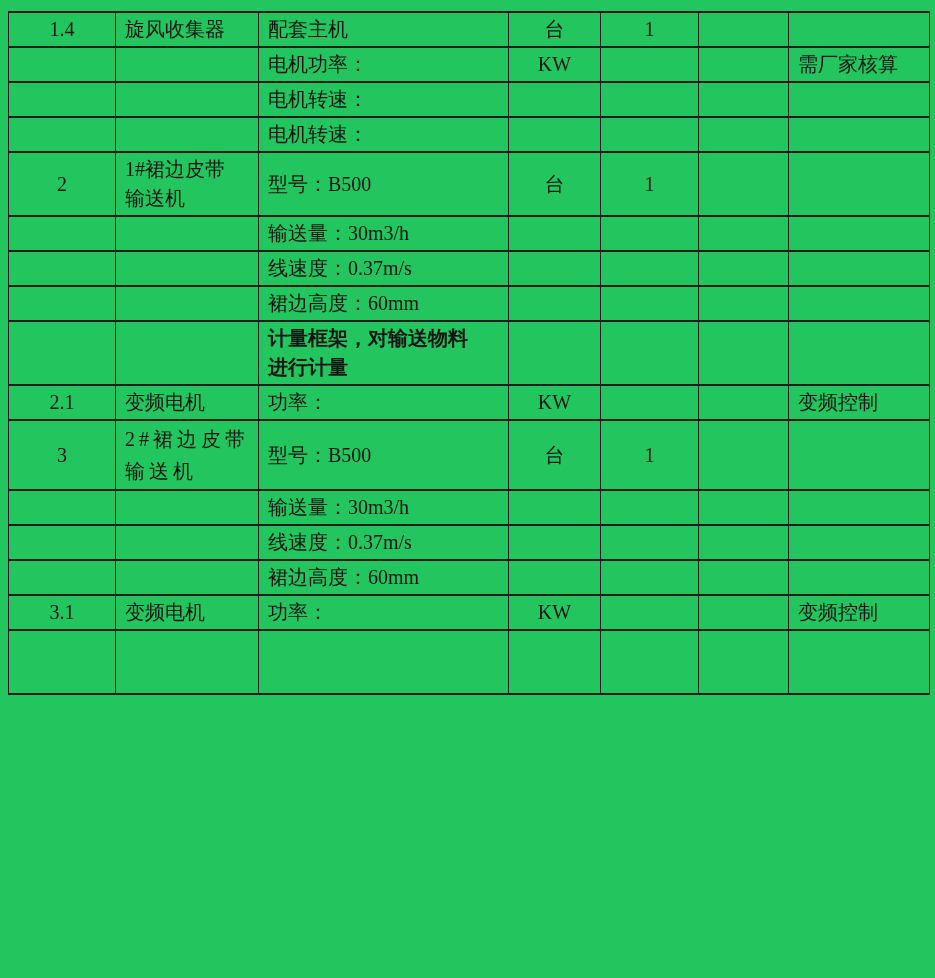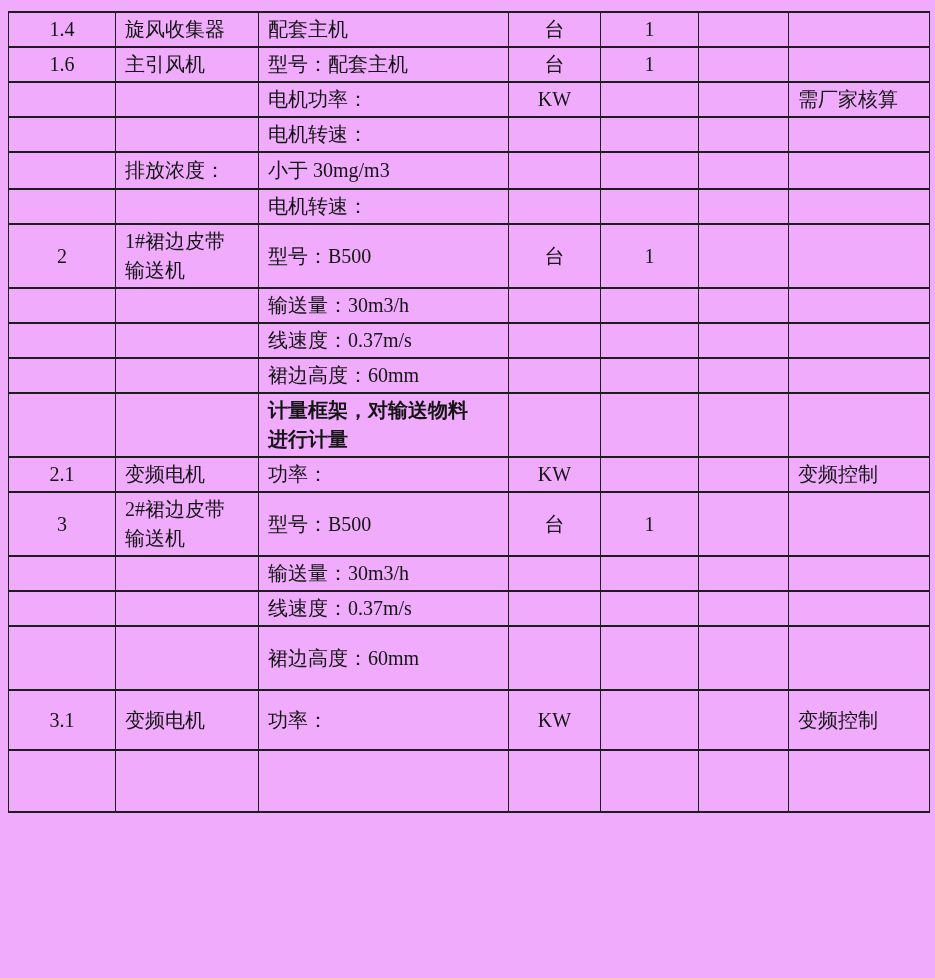--- a/index.html
+++ b/index.html
@@ -7,21 +7,21 @@
     padding: 0;
     background: #ffffff;
     width: 935px;
     height: 978px;
     font-family: "Liberation Serif", "DejaVu Serif", serif;
   }
   .page {
     position: relative;
     width: 935px;
     height: 978px;
-    background: #f0abfc;
+    background: #22c55e;
     overflow: hidden;
   }
   table.spec-table {
     border-collapse: collapse;
     table-layout: fixed;
     width: 921px;
     margin: 11px 0 0 8px;
   }
   table.spec-table td {
     border: solid #1d1d1d;
@@ -85,50 +85,32 @@
         <tr>
           <td>1.4</td>
           <td>旋风收集器</td>
           <td>配套主机</td>
           <td>台</td>
           <td>1</td>
           <td></td>
           <td></td>
         </tr>
         <tr>
-          <td>1.6</td>
-          <td>主引风机</td>
-          <td>型号：配套主机</td>
-          <td>台</td>
-          <td>1</td>
-          <td></td>
-          <td></td>
-        </tr>
-        <tr>
           <td></td>
           <td></td>
           <td>电机功率：</td>
           <td>KW</td>
           <td></td>
           <td></td>
           <td>需厂家核算</td>
         </tr>
         <tr>
           <td></td>
           <td></td>
           <td>电机转速：</td>
-          <td></td>
-          <td></td>
-          <td></td>
-          <td></td>
-        </tr>
-        <tr>
-          <td></td>
-          <td>排放浓度：</td>
-          <td>小于 30mg/m3</td>
           <td></td>
           <td></td>
           <td></td>
           <td></td>
         </tr>
         <tr>
           <td></td>
           <td></td>
           <td>电机转速：</td>
           <td></td>

